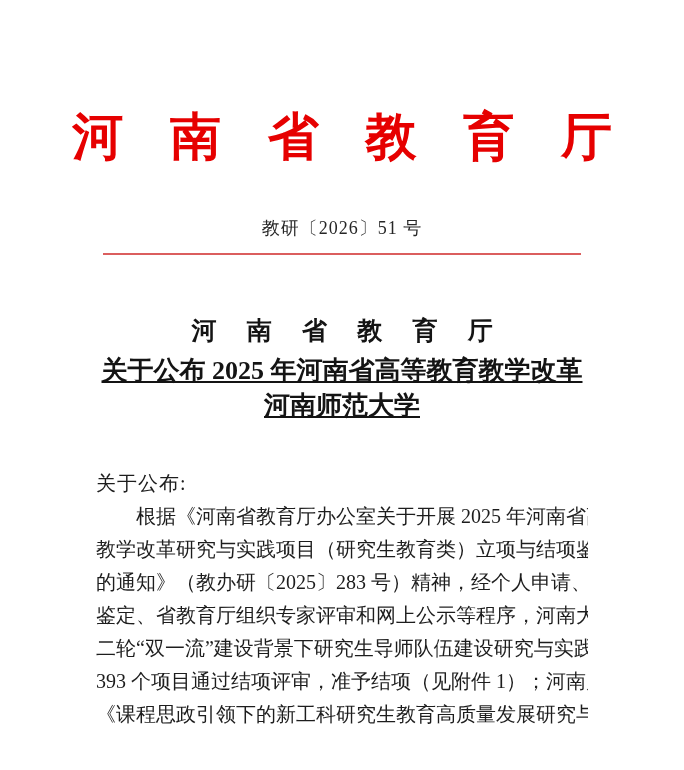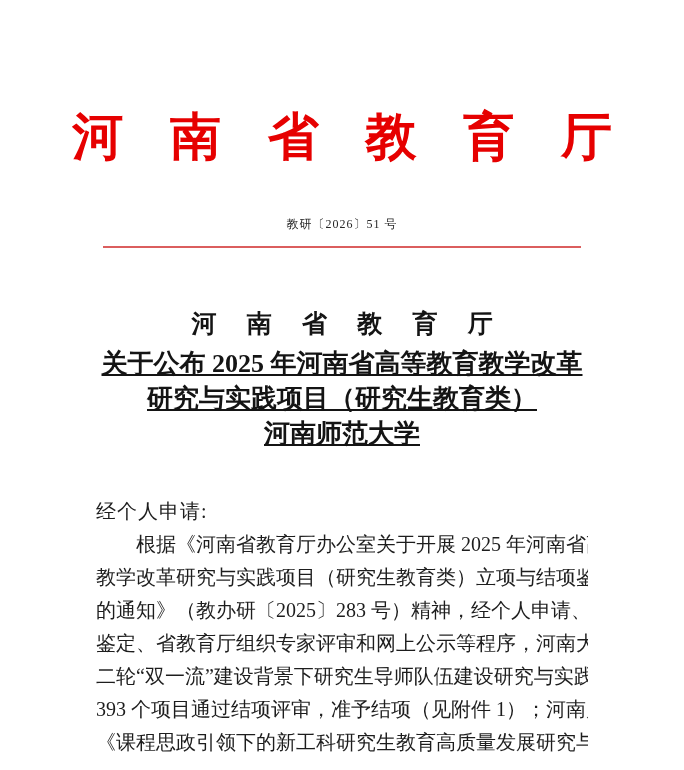--- a/index.html
+++ b/index.html
@@ -21,21 +21,21 @@
     font-size: 51px;
     font-weight: 700;
     line-height: 1.25;
     letter-spacing: 17px;
     padding-left: 17px; 
     white-space: nowrap;
   }
   .doc-number {
     margin-top: 46px;
     text-align: center;
-    font-size: 12px;
+    font-size: 18px;
     letter-spacing: 1px;
     color: #262626;
   }
   .red-divider {
     width: 478px;
     height: 2px;
     background: #db5e5e;
     margin: 13px auto 0 auto;
   }
   .notice-heading {
@@ -87,26 +87,25 @@
 
   <div class="agency-title">河 南 省 教 育 厅</div>
 
   <div class="doc-number">教研〔2026〕51 号</div>
 
   <div class="red-divider"></div>
 
   <div class="notice-heading">
     <div class="heading-line-spaced">河 南 省 教 育 厅</div>
     <div class="heading-line">关于公布 2025 年河南省高等教育教学改革</div>
-    <div class="heading-line">研究与实践项目（研究生教育类）</div>
     <div class="heading-line">河南师范大学</div>
   </div>
 
   <div class="body-block">
-    <div class="salutation">经个人申请:</div>
+    <div class="salutation">关于公布:</div>
     <div class="body-line indent-first">根据《河南省教育厅办公室关于开展 2025 年河南省高等教育</div>
     <div class="body-line">教学改革研究与实践项目（研究生教育类）立项与结项鉴定工作</div>
     <div class="body-line">的通知》（教办研〔2025〕283 号）精神，经个人申请、所在单位</div>
     <div class="body-line">鉴定、省教育厅组织专家评审和网上公示等程序，河南大学《第</div>
     <div class="body-line">二轮“双一流”建设背景下研究生导师队伍建设研究与实践》等</div>
     <div class="body-line">393 个项目通过结项评审，准予结项（见附件 1）；河南师范大学</div>
     <div class="body-line">《课程思政引领下的新工科研究生教育高质量发展研究与实践》</div>
   </div>
 
 </div>

